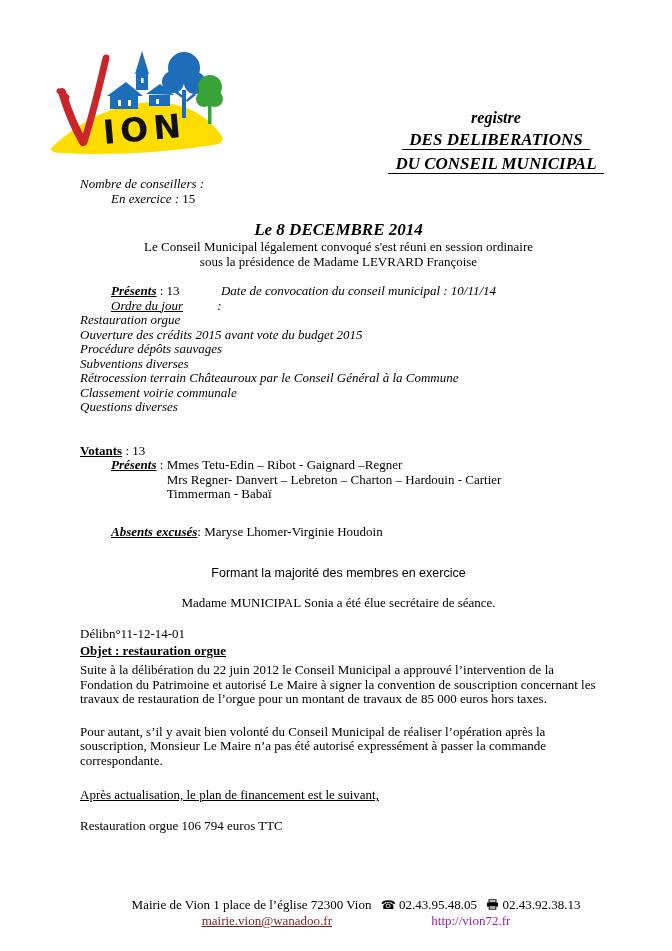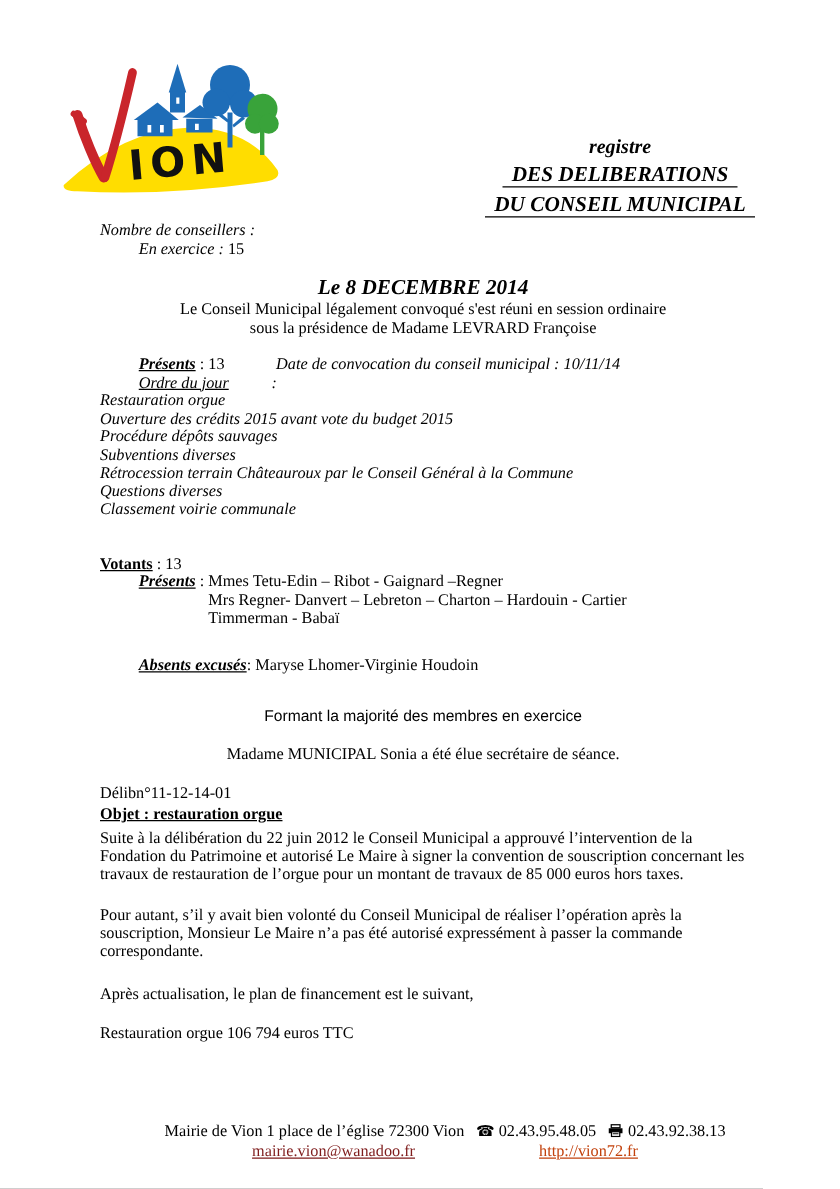--- a/index.html
+++ b/index.html
@@ -23,26 +23,26 @@
   .votants-line{margin-top:29px;}
   .presents-row{display:flex;}
   .presents-row .plabel{white-space:pre;}
   .absents-line{margin-top:23px;}
   .majority-line{text-align:center;margin-top:27px;font-family:"Liberation Sans",sans-serif;font-size:12.5px;}
   .secretary-line{text-align:center;margin-top:15px;}
   .delib-num{margin-top:15px;line-height:17px;}
   .objet-line{font-weight:bold;text-decoration:underline;line-height:17px;}
   .para{margin-top:4px;}
   .para.p2{margin-top:18px;}
-  .para.p3{margin-top:20px;}
+  .para.p3{margin-top:20px;text-decoration:underline;}
   .para.p4{margin-top:16px;}
   .footer{position:absolute;left:0;top:897px;width:648px;text-align:center;line-height:16px;margin-left:32px;}
   .footer a{cursor:pointer;}
   .footer .email{color:#7f1d1d;text-decoration:underline;margin-right:48px;}
-  .footer .site{color:#c2410c;text-decoration:underline;margin-left:48px;}
+  .footer .site{color:#a21caf;margin-left:48px;}
   .icon-gap{display:inline-block;width:6px;}
   .fax-icon svg{vertical-align:-1px;}
 </style>
 </head>
 <body>
 
 <div class="page">
 
   <div class="logo">
     <svg width="178" height="118" viewBox="0 0 178 118">
@@ -112,22 +112,22 @@
       <span class="conv-date">Date de convocation du conseil municipal : 10/11/14</span>
     </div>
 
     <div>
       <div><span class="it u">Ordre du jour</span><span class="it"> <span>:</span></span></div>
       <div class="odj-item">Restauration orgue</div>
       <div class="odj-item">Ouverture des crédits 2015 avant vote du budget 2015</div>
       <div class="odj-item">Procédure dépôts sauvages</div>
       <div class="odj-item">Subventions diverses</div>
       <div class="odj-item">Rétrocession terrain Châteauroux par le Conseil Général à la Commune</div>
+      <div class="odj-item">Classement voirie communale</div>
       <div class="odj-item">Questions diverses</div>
-      <div class="odj-item">Classement voirie communale</div>
     </div>
 
     <div class="votants-line">
       <span class="b u">Votants</span>
       <span>: 13</span>
     </div>
 
     <div class="presents-row">
       <span class="plabel"><span class="b it u">Présents</span><span> : </span></span>
       <div>

